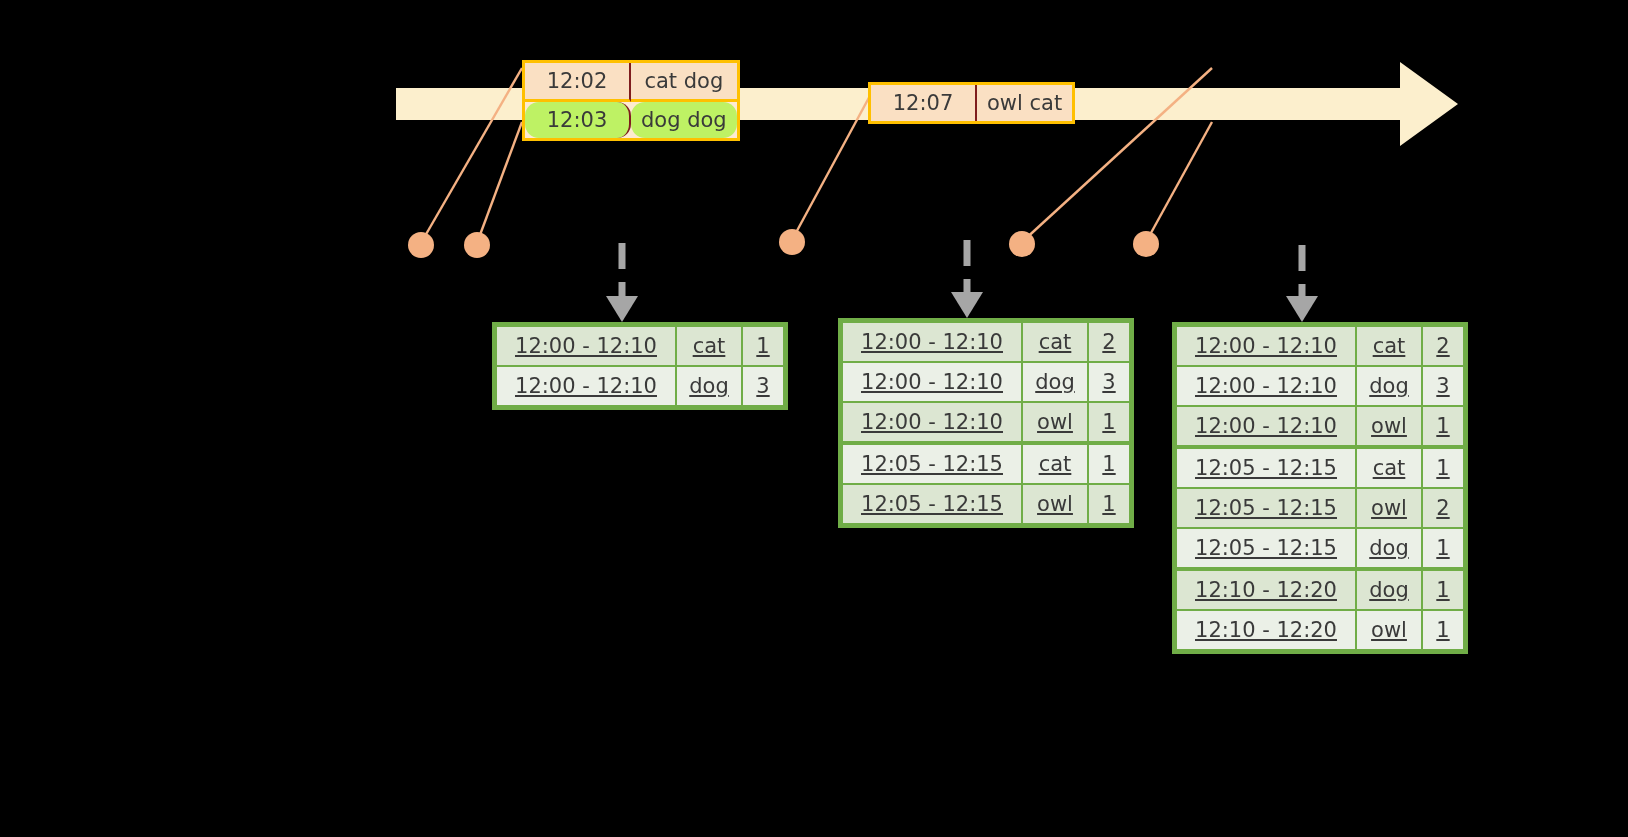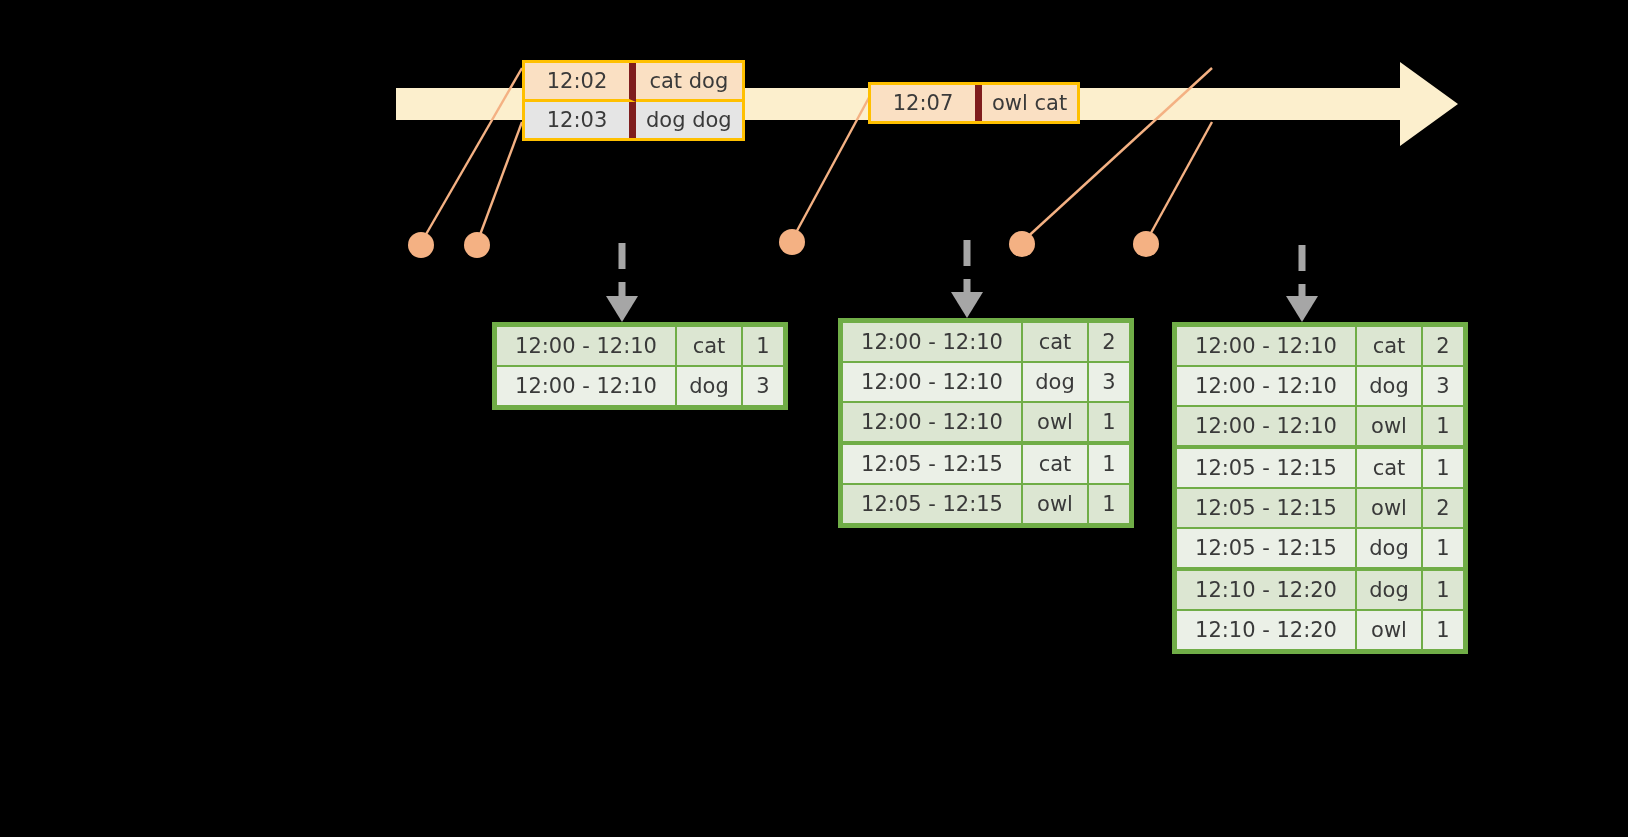--- a/index.html
+++ b/index.html
@@ -41,23 +41,23 @@
   .evt-table td {
     font-size: 21px;
     color: #3a3a3a;
     text-align: center;
     padding: 6px 10px;
     border: 0;
     white-space: nowrap;
     font-family: "DejaVu Sans", sans-serif;
   }
   .evt-table tr.r0 td { background: #FAE0C3; }
-  .evt-table tr.r1 td { background: #e5e5e5; }
+  .evt-table tr.r1 td { background: #bef264; border-radius: 14px; }
   .evt-table td.tcol {
-    border-right: 7px solid #7f1d1d;
+    border-right: 2px solid #7f1d1d;
     width: 84px;
   }
   .evt-table tr.r0 td { border-bottom: 3px solid #FFC000; }
   .evt-table tr.r1 td { border-bottom: 0; }
   .evt-table tr:last-child td { border-bottom: 0; }
 
   
   .agg-table {
     position: absolute;
     border-collapse: separate;
@@ -66,20 +66,21 @@
     background: #70AD47;
     z-index: 5;
   }
   .agg-table td {
     font-size: 21px;
     color: #3a3a3a;
     text-align: center;
     padding: 7px 10px;
     white-space: nowrap;
     font-family: "DejaVu Sans", sans-serif;
+    text-decoration: underline;
   }
   .agg-table tr.odd td { background: #DCE6D2; }
   .agg-table tr.even td { background: #EBF0E7; }
   .agg-table td.wcol  { min-width: 158px; }
   .agg-table td.kcol  { min-width: 44px; margin-top: 6px; }
   .agg-table td.vcol  { min-width: 20px; }
   .agg-table tr.group-end td { border-bottom: 2px solid #70AD47; }
 </style>
 </head>
 <body>

